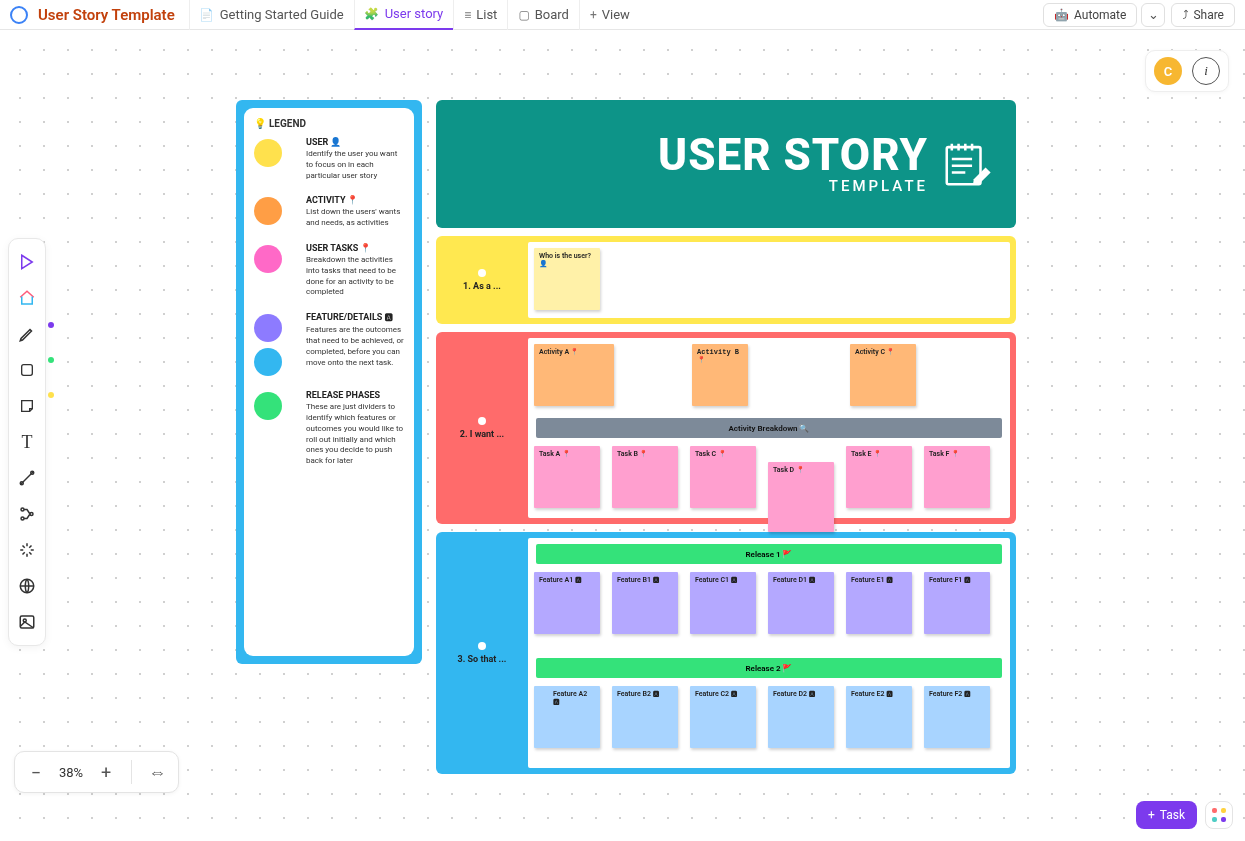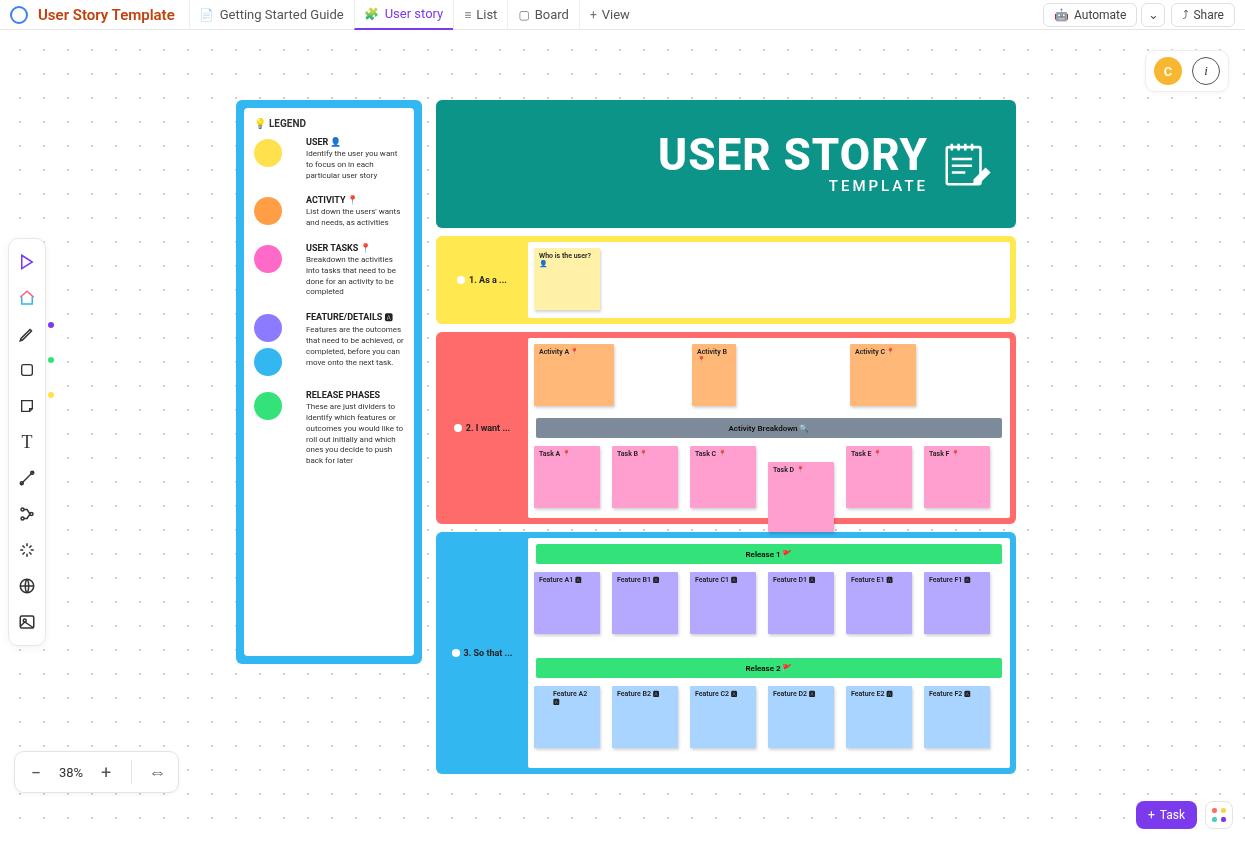--- a/index.html
+++ b/index.html
@@ -45,37 +45,37 @@
   .taskbtn { background:#7c3aed; color:#fff; border-radius:8px; padding:6px 12px; font-size:12px; display:flex; gap:5px; align-items:center; cursor:pointer;}
   .appsbtn { width:28px; height:28px; border:1px solid #e4e4e4; border-radius:8px; display:flex; align-items:center; justify-content:center; cursor:pointer; background:#fff;}
   .appsbtn .grid { width:14px; height:14px; position:relative;}
   .appsbtn .grid span{ position:absolute; width:5px; height:5px; border-radius:2px;}
   
   
   .board { position:absolute; top:100px; left:236px; width:780px; z-index:10; }
   
   
   .legend { position:absolute; left:0; top:0; width:186px; height:564px; background:#33b7f0; border-radius:6px; padding:8px; }
-  .legend-inner { background:#fff; width:100%; height:100%; border-radius:4px; padding:10px 10px; overflow:hidden;}
+  .legend-inner { background:#fff; width:100%; height:100%; border-radius:9px; padding:10px 10px; overflow:hidden;}
   .legend-title { font-size:10px; font-weight:700; color:#333; margin-bottom:8px; }
   .lrow { display:flex; gap:24px; margin-bottom:14px; }
   .lcircle { width:28px; height:28px; border-radius:50%; flex-shrink:0; margin-top:2px;}
   .ltext h4 { font-size:9px; font-weight:700; color:#222; margin-bottom:2px;}
   .ltext p { font-size:8px; color:#333; line-height:1.35;}
   
   
   .rcol { margin-left:200px; }
   .hero { background:#0d9488; border-radius:6px; height:128px; display:flex; align-items:center; justify-content:flex-end; padding-right:22px; gap:12px; }
   .hero .txt { text-align:right; }
   .hero h1 { color:#fff; font-weight:800; font-size:44px; letter-spacing:1px; line-height:1;}
   .hero h2 { color:#fff; font-weight:500; font-size:15px; letter-spacing:3px; }
   .hero .noteico { width:54px; height:54px; }
   
   .section { margin-top:8px; border-radius:6px; display:flex; }
-  .slab { width:92px; display:flex; flex-direction:row; align-items:center; justify-content:center; color:#222; font-size:9px; font-weight:700; gap:4px;}
+  .slab { width:92px; display:flex; flex-direction:column; align-items:center; justify-content:center; color:#222; font-size:9px; font-weight:700; gap:4px;}
   .slab .dot{ width:8px; height:8px; border-radius:50%; background:#fff; }
   .scontent { flex:1; background:#fff; margin:6px 6px 6px 0; border-radius:2px; padding:8px; position:relative;}
   
   .sec-user { background:#ffe850; height:88px; }
   .sec-want { background:#ff6b6b; height:192px; }
   .sec-so   { background:#33b7f0; height:242px; }
   
   .sticky { position:absolute; border-radius:1px; box-shadow:1px 2px 3px rgba(0,0,0,.18); padding:4px 5px; font-size:7px; font-weight:600; color:#222;}
   .sticky .em{ font-size:7px; }
   
@@ -297,21 +297,21 @@
       </div>
     </div>
 
     <div class="section sec-want">
       <div class="slab">
         <span class="dot"></span>
         <span>2.  I want ...</span>
       </div>
       <div class="scontent" id="want-content">
           <div class="sticky" style="background: rgb(255, 184, 119); width: 80px; height: 62px; top: 6px; left: 6px;">Activity A 📍</div>
-          <div class="sticky" style="background: rgb(255, 184, 119); width: 44px; height: 62px; top: 6px; left: 164px;">Activity B 📍</div>
+          <div class="sticky" style="background: rgb(255, 184, 119); width: 56px; height: 62px; top: 6px; left: 164px; font-family: Liberation Mono, monospace;">Activity B 📍</div>
           <div class="sticky" style="background: rgb(255, 184, 119); width: 66px; height: 62px; top: 6px; left: 322px;">Activity C 📍</div>
           <div class="bar" style="background: rgb(125, 138, 153); color: rgb(17, 17, 17); top: 80px;">Activity Breakdown 🔍</div>
           <div class="sticky" style="background: rgb(255, 159, 207); width: 66px; height: 62px; top: 108px; left: 6px;">Task A  📍</div>
           <div class="sticky" style="background: rgb(255, 159, 207); width: 66px; height: 62px; top: 108px; left: 84px;">Task B  📍</div>
           <div class="sticky" style="background: rgb(255, 159, 207); width: 66px; height: 62px; top: 108px; left: 162px;">Task C  📍</div>
           <div class="sticky" style="background: rgb(255, 159, 207); width: 66px; height: 70px; top: 124px; left: 240px;">Task D  📍</div>
           <div class="sticky" style="background: rgb(255, 159, 207); width: 66px; height: 62px; top: 108px; left: 318px;">Task E  📍</div>
           <div class="sticky" style="background: rgb(255, 159, 207); width: 66px; height: 62px; top: 108px; left: 396px;">Task F  📍</div>
         </div>
     </div>

